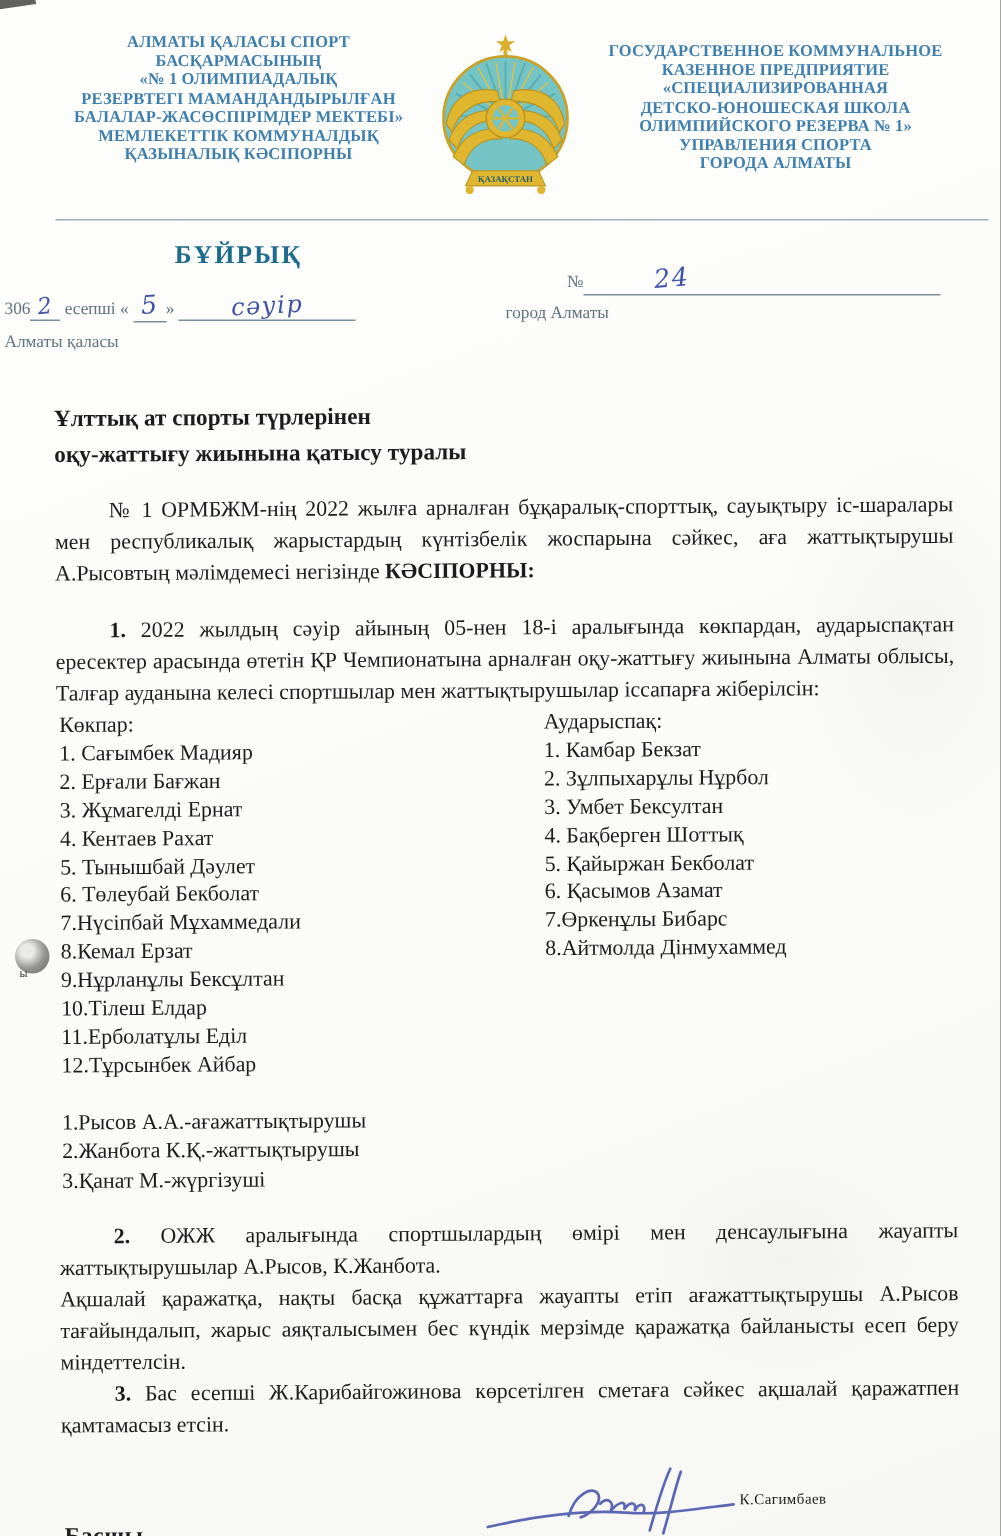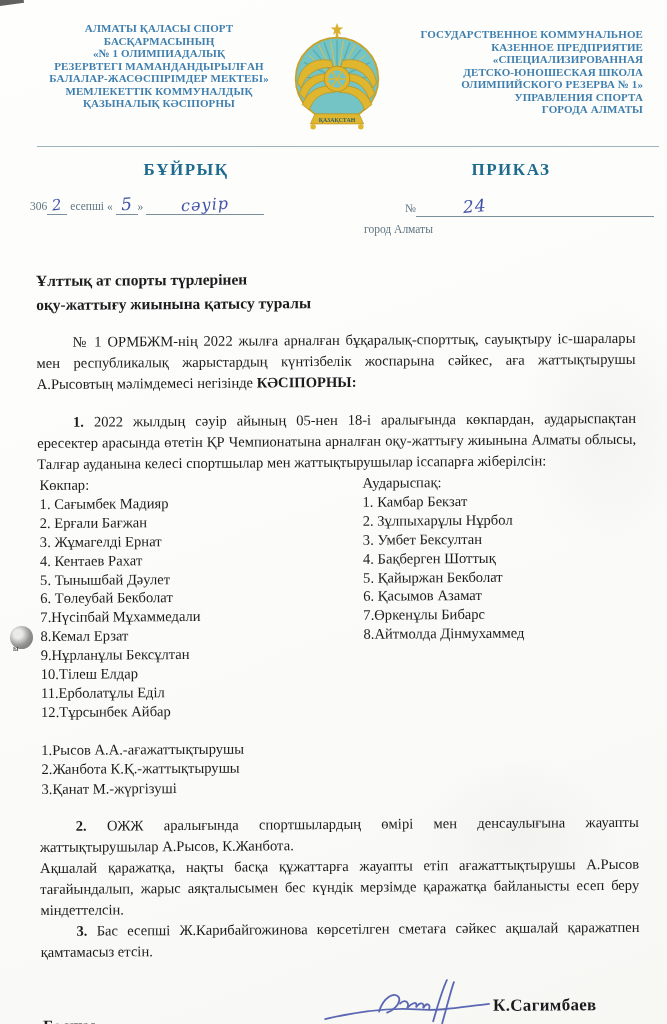--- a/index.html
+++ b/index.html
@@ -20,21 +20,21 @@
 
   
   .header{display:flex;align-items:flex-start;padding:22px 12px 0 36px;}
   .org{width:246px;text-align:center;font-weight:bold;font-size:11px;line-height:12.5px;color:#3f7fae;letter-spacing:.1px;}
   .org.right{width:252px;margin-top:6px;}
   .emblem-wrap{width:109px;display:flex;justify-content:center;padding-top:0;}
 
   .rule{margin:12px 8px 0 37px;border-top:1.6px solid #9db2ba;}
 
   
-  .order-row{display:flex;margin-top:13px;padding-left:27px;}
+  .order-row{display:flex;margin-top:13px;}
   .order-col{width:318px;}
   .order-col.right{width:300px;margin-left:16px;}
   .order-title{text-align:center;font-weight:bold;font-size:17px;letter-spacing:1.5px;color:#1e6b8e;font-family:"Liberation Serif",serif;}
   .date-line{margin:14px 0 0 3px;font-size:11.5px;color:#5f7582;white-space:nowrap;}
   .u{display:inline-block;border-bottom:1px solid #7a8f99;text-align:center;}
   .hw{font-family:"DejaVu Serif",serif;font-style:italic;color:#3f51a8;}
   .hw-year{font-size:15px;display:inline-block;transform:rotate(-6deg);}
   .hw-day{font-size:17px;display:inline-block;transform:rotate(-4deg);}
   .hw-month{font-size:16px;display:inline-block;transform:rotate(-3deg);letter-spacing:1px;}
   .hw-num{font-size:17px;display:inline-block;transform:rotate(-5deg);letter-spacing:1px;}
@@ -52,21 +52,21 @@
   .col-left{width:323px;}
   .col-right{flex:1;}
   .list-line{white-space:nowrap;}
   .staff{margin:19px 0 0 40px;font-size:14.6px;line-height:19.5px;}
   .p2{margin-top:17px;}
   .p3{margin-top:0;}
 
   
   .sig-area{position:relative;height:80px;margin-top:14px;}
   .sig-director{position:absolute;left:318px;top:2px;}
-  .director-name{position:absolute;left:490px;top:22px;font-weight:bold;font-size:17px;letter-spacing:.3px;}
+  .director-name{position:absolute;left:490px;top:22px;font-weight:normal;font-size:10px;letter-spacing:.3px;}
   .role{position:absolute;left:40px;top:40px;font-weight:bold;font-size:15.5px;letter-spacing:.5px;}
 </style>
 </head>
 <body>
 
 <div class="page">
 
   <div class="corner-mark"></div>
   <div class="smudge s1"></div>
   <div class="smudge s2"></div>
@@ -123,43 +123,43 @@
           <line x1="45" y1="54.5" x2="55" y2="69.5"></line>
           <line x1="55" y1="54.5" x2="45" y2="69.5"></line>
         </g>
 
         <path d="M26,100 L74,100 L79,111 L21,111 Z" fill="#e0b62f" stroke="#b8931f" stroke-width="0.8"></path>
         <text x="50" y="108.5" text-anchor="middle" font-size="6.4" font-weight="bold" font-family="Liberation Serif, serif" fill="#28606e">ҚАЗАҚСТАН</text>
         <circle cx="24" cy="114" r="3" fill="#e0b62f"></circle>
         <circle cx="76" cy="114" r="3" fill="#e0b62f"></circle>
       </svg>
     </div>
-    <div class="org right" style="white-space:pre-line;text-align:right;">ГОСУДАРСТВЕННОЕ КОММУНАЛЬНОЕ
+    <div class="org right" style="white-space:pre-line;">ГОСУДАРСТВЕННОЕ КОММУНАЛЬНОЕ
 КАЗЕННОЕ ПРЕДПРИЯТИЕ
 «СПЕЦИАЛИЗИРОВАННАЯ
 ДЕТСКО-ЮНОШЕСКАЯ ШКОЛА
 ОЛИМПИЙСКОГО РЕЗЕРВА № 1»
 УПРАВЛЕНИЯ СПОРТА
 ГОРОДА АЛМАТЫ</div>
   </div>
 
   <div class="rule"></div>
 
   <div class="order-row">
     <div class="order-col">
       <div class="order-title">БҰЙРЫҚ</div>
       <div class="date-line">
         <span>306</span><span class="u" style="width:20px;"><span class="hw hw-year">2</span></span>
         <span>есепші «</span>
         <span class="u" style="width:22px;"><span class="hw hw-day">5</span></span><span>»</span>
         <span class="u" style="width:118px;"><span class="hw hw-month">сәуір</span></span>
       </div>
+      <div class="city">Алматы қаласы</div>
     </div>
     <div class="order-col right">
-      <div class="order-title">ПРИКАЗ</div>
       <div class="num-line">
         <span>№</span><span class="u" style="width:238px;"><span class="hw hw-num" style="margin-right:120px;">24</span></span>
       </div>
       <div class="city" style="margin-top:6px;">город Алматы</div>
     </div>
   </div>
 
   <div class="tilt">
 
     <div class="subject">Ұлттық ат спорты түрлерінен

